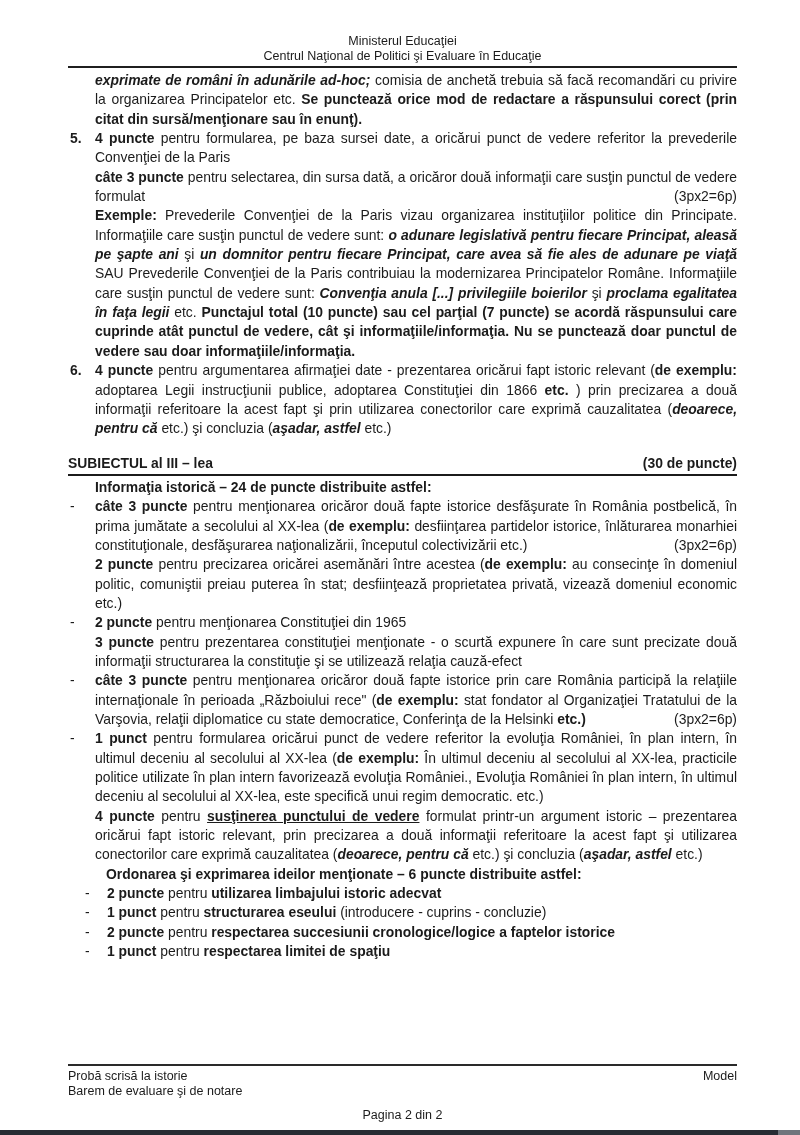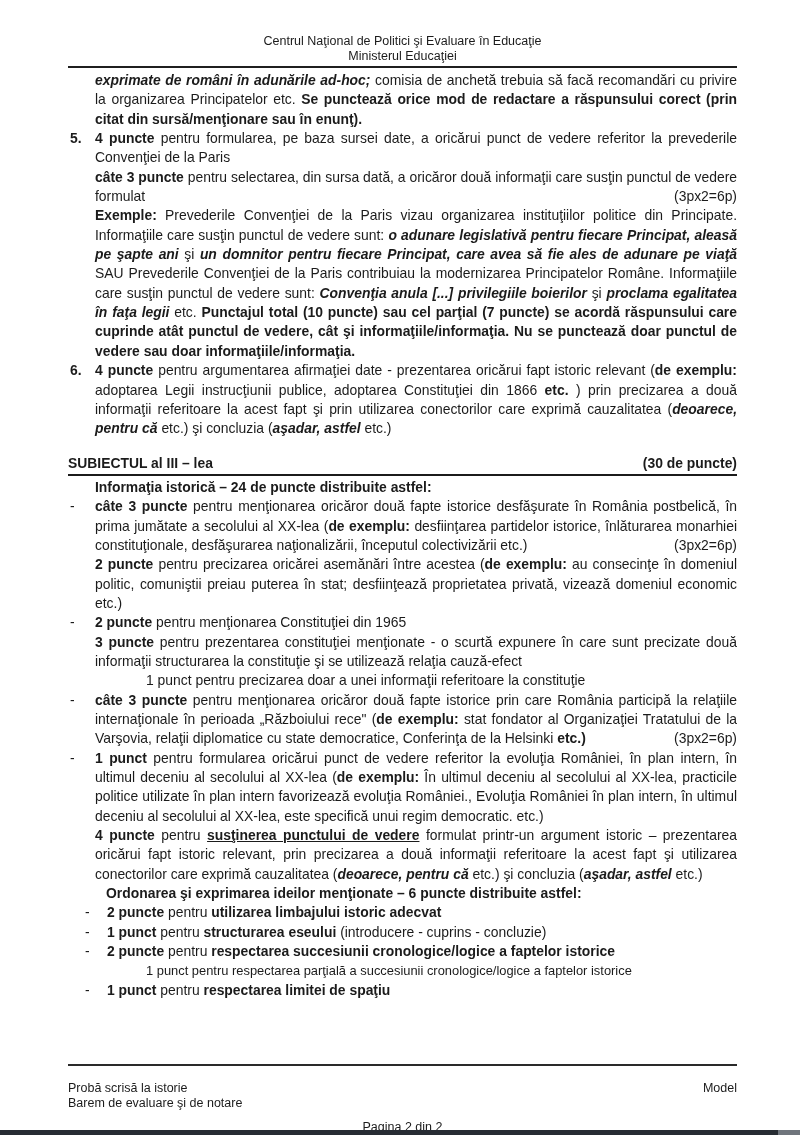--- a/index.html
+++ b/index.html
@@ -25,59 +25,57 @@
   .r-n{font-weight:normal;}
   .r-b{font-weight:bold;}
   .r-i{font-style:italic;font-weight:bold;}
   .r-bu{font-weight:bold;text-decoration:underline;}
   .note{position:absolute;right:0;bottom:0;font-weight:normal;}
   .heading{display:flex;justify-content:space-between;font-weight:bold;
     border-bottom:2px solid #1b1b1b;padding-bottom:1px;margin-bottom:2px;text-align:left;}
   .spacer{height:14px;}
   .doc-footer{position:absolute;left:68px;top:1064px;width:669px;
     border-top:2px solid #2a2a2a;padding-top:3px;font-size:12.5px;line-height:14.5px;}
-  .foot-row1{display:flex;justify-content:space-between;margin-top:12px;}
+  .foot-row1{display:flex;justify-content:space-between;}
   .foot-center{text-align:center;margin-top:10px;}
   .edge-strip{position:absolute;left:0;bottom:0;width:800px;height:5px;background:#272c33;}
   .edge-strip-end{position:absolute;right:0;bottom:0;width:22px;height:5px;background:#70757c;}
 </style>
 </head>
 <body>
 
 <div class="page">
   <div class="content">
     <div class="doc-header">
+      <div>Ministerul Educaţiei</div>
       <div>Centrul Naţional de Politici şi Evaluare în Educaţie</div>
-      <div>Ministerul Educaţiei</div>
     </div>
     <div class="doc-body">
         <div class="block ind27"><span class="r-i">exprimate de români în adunările ad-hoc;</span><span class="r-n"> comisia de anchetă trebuia să facă recomandări cu privire la organizarea Principatelor etc. </span><span class="r-b">Se punctează orice mod de redactare a răspunsului corect (prin citat din sursă/menţionare sau în enunţ).</span></div>
         <div class="block ind27"><span class="marker">5.</span><span class="r-b">4 puncte</span><span class="r-n"> pentru formularea, pe baza sursei date, a oricărui punct de vedere referitor la prevederile Convenţiei de la Paris</span></div>
         <div class="block ind27"><span class="r-b">câte 3 puncte</span><span class="r-n"> pentru selectarea, din sursa dată, a oricăror două informaţii care susţin punctul de vedere formulat</span><span class="note">(3px2=6p)</span></div>
         <div class="block ind27"><span class="r-b">Exemple:</span><span class="r-n"> Prevederile Convenţiei de la Paris vizau organizarea instituţiilor politice din Principate. Informaţiile care susţin punctul de vedere sunt: </span><span class="r-i">o adunare legislativă pentru fiecare Principat, aleasă pe şapte ani</span><span class="r-n"> şi </span><span class="r-i">un domnitor pentru fiecare Principat, care avea să fie ales de adunare pe viaţă</span><span class="r-n"> SAU Prevederile Convenţiei de la Paris contribuiau la modernizarea Principatelor Române. Informaţiile care susţin punctul de vedere sunt: </span><span class="r-i">Convenţia anula [...] privilegiile boierilor</span><span class="r-n"> şi </span><span class="r-i">proclama egalitatea în faţa legii</span><span class="r-n"> etc. </span><span class="r-b">Punctajul total (10 puncte) sau cel parţial (7 puncte) se acordă răspunsului care cuprinde atât punctul de vedere, cât şi informaţiile/informaţia. Nu se punctează doar punctul de vedere sau doar informaţiile/informaţia.</span></div>
         <div class="block ind27"><span class="marker">6.</span><span class="r-b">4 puncte</span><span class="r-n"> pentru argumentarea afirmaţiei date - prezentarea oricărui fapt istoric relevant (</span><span class="r-b">de exemplu:</span><span class="r-n"> adoptarea Legii instrucţiunii publice, adoptarea Constituţiei din 1866 </span><span class="r-b">etc.</span><span class="r-n"> ) prin precizarea a două informaţii referitoare la acest fapt şi prin utilizarea conectorilor care exprimă cauzalitatea (</span><span class="r-i">deoarece, pentru că</span><span class="r-n"> etc.) şi concluzia (</span><span class="r-i">aşadar, astfel</span><span class="r-n"> etc.)</span></div>
         <div class="spacer" style="height: 15px;"></div>
         <div class="heading">
           <span>SUBIECTUL al III – lea</span>
           <span>(30 de puncte)</span>
         </div>
         <div class="block ind27"><span class="r-b">Informaţia istorică – 24 de puncte distribuite astfel:</span></div>
         <div class="block ind27"><span class="marker dash">-</span><span class="r-b">câte 3 puncte</span><span class="r-n"> pentru menţionarea oricăror două fapte istorice desfăşurate în România postbelică, în prima jumătate a secolului al XX-lea (</span><span class="r-b">de exemplu:</span><span class="r-n"> desfiinţarea partidelor istorice, înlăturarea monarhiei constituţionale, desfăşurarea naţionalizării, începutul colectivizării etc.)</span><span class="note">(3px2=6p)</span></div>
         <div class="block ind27"><span class="r-b">2 puncte</span><span class="r-n"> pentru precizarea oricărei asemănări între acestea (</span><span class="r-b">de exemplu:</span><span class="r-n"> au consecinţe în domeniul politic, comuniştii preiau puterea în stat; desfiinţează proprietatea privată, vizează domeniul economic etc.)</span></div>
         <div class="block ind27"><span class="marker dash">-</span><span class="r-b">2 puncte</span><span class="r-n"> pentru menţionarea Constituţiei din 1965</span></div>
         <div class="block ind27"><span class="r-b">3 puncte</span><span class="r-n"> pentru prezentarea constituţiei menţionate - o scurtă expunere în care sunt precizate două informaţii structurarea la constituţie şi se utilizează relaţia cauză-efect</span></div>
-        <div class="block ind78"><span class="r-n">1 punct pentru precizarea doar a unei informaţii referitoare la constituţie</span></div>
         <div class="block ind27"><span class="marker dash">-</span><span class="r-b">câte 3 puncte</span><span class="r-n"> pentru menţionarea oricăror două fapte istorice prin care România participă la relaţiile internaţionale în perioada „Războiului rece" (</span><span class="r-b">de exemplu:</span><span class="r-n"> stat fondator al Organizaţiei Tratatului de la Varşovia, relaţii diplomatice cu state democratice, Conferinţa de la Helsinki </span><span class="r-b">etc.)</span><span class="note">(3px2=6p)</span></div>
         <div class="block ind27"><span class="marker dash">-</span><span class="r-b">1 punct</span><span class="r-n"> pentru formularea oricărui punct de vedere referitor la evoluţia României, în plan intern, în ultimul deceniu al secolului al XX-lea (</span><span class="r-b">de exemplu:</span><span class="r-n"> În ultimul deceniu al secolului al XX-lea, practicile politice utilizate în plan intern favorizează evoluţia României., Evoluţia României în plan intern, în ultimul deceniu al secolului al XX-lea, este specifică unui regim democratic. etc.)</span></div>
         <div class="block ind27"><span class="r-b">4 puncte</span><span class="r-n"> pentru </span><span class="r-bu">susţinerea punctului de vedere</span><span class="r-n"> formulat printr-un argument istoric – prezentarea oricărui fapt istoric relevant, prin precizarea a două informaţii referitoare la acest fapt şi utilizarea conectorilor care exprimă cauzalitatea (</span><span class="r-i">deoarece, pentru că</span><span class="r-n"> etc.) şi concluzia (</span><span class="r-i">aşadar, astfel</span><span class="r-n"> etc.)</span></div>
         <div class="block ind38"><span class="r-b">Ordonarea şi exprimarea ideilor menţionate – 6 puncte distribuite astfel:</span></div>
         <div class="block l2"><span class="marker dash">-</span><span class="r-b">2 puncte</span><span class="r-n"> pentru </span><span class="r-b">utilizarea limbajului istoric adecvat</span></div>
         <div class="block l2"><span class="marker dash">-</span><span class="r-b">1 punct</span><span class="r-n"> pentru </span><span class="r-b">structurarea eseului</span><span class="r-n"> (introducere - cuprins - concluzie)</span></div>
         <div class="block l2"><span class="marker dash">-</span><span class="r-b">2 puncte</span><span class="r-n"> pentru </span><span class="r-b">respectarea succesiunii cronologice/logice a faptelor istorice</span></div>
-        <div class="block ind78 small"><span class="r-n">1 punct pentru respectarea parţială a succesiunii cronologice/logice a faptelor istorice</span></div>
         <div class="block l2"><span class="marker dash">-</span><span class="r-b">1 punct</span><span class="r-n"> pentru </span><span class="r-b">respectarea limitei de spaţiu</span></div>
       </div>
   </div>
 
   <div class="doc-footer">
     <div class="foot-row1">
       <span>Probă scrisă la istorie</span>
       <span>Model</span>
     </div>
     <div>Barem de evaluare şi de notare</div>

